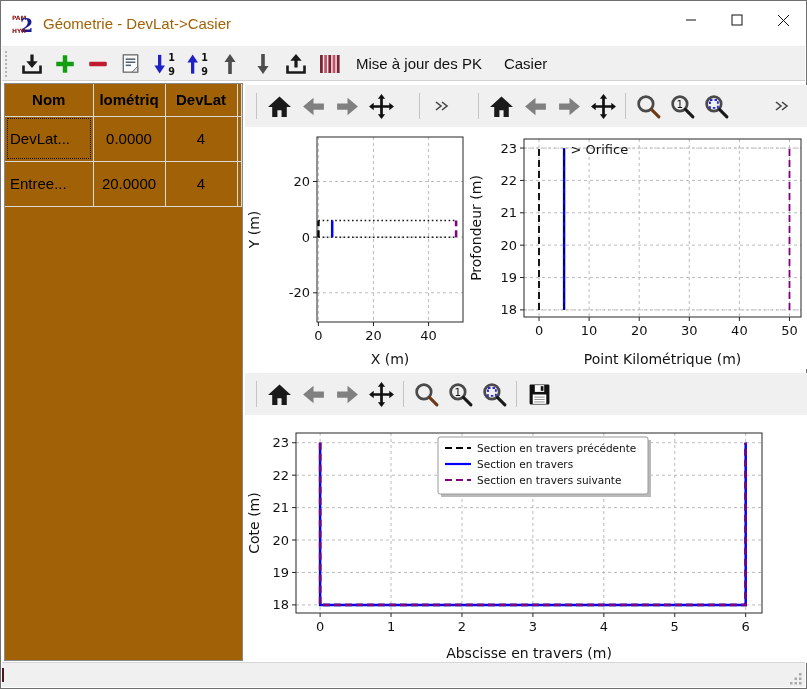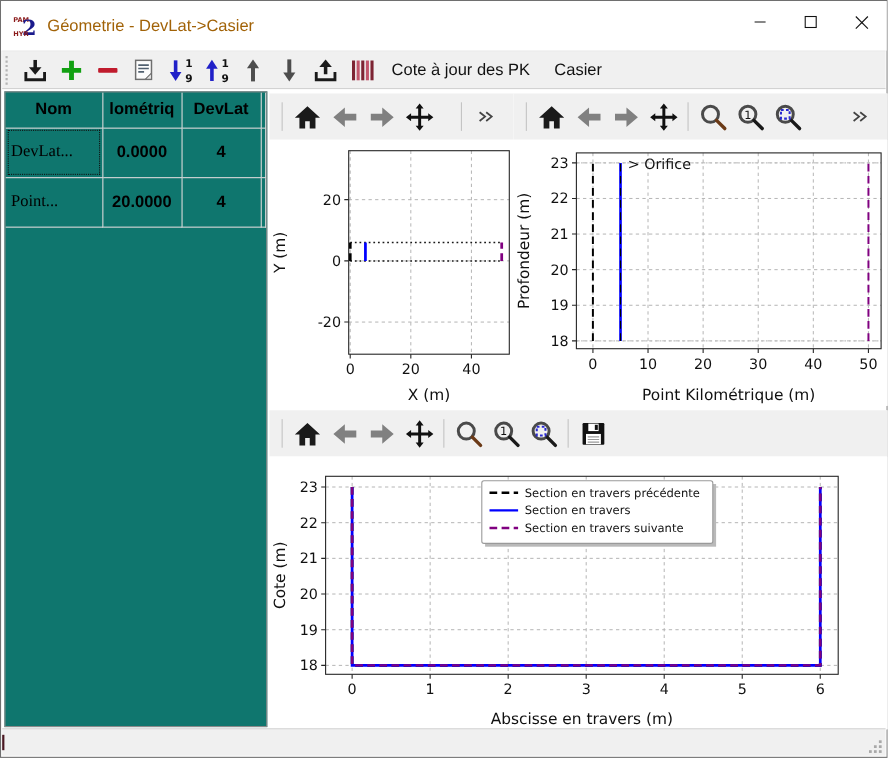--- a/index.html
+++ b/index.html
@@ -14,29 +14,29 @@
   .win-controls { margin-left: auto; display: flex; height: 100%; }
   .win-btn { width: 46px; height: 38px; background: transparent; border: none; display: flex; align-items: center; justify-content: center; }
 
   
   .main-toolbar { position: absolute; top: 45px; left: 1px; right: 1px; height: 35px; background: #f0f0f0; border-top: 1px solid #ececec; border-bottom: 1px solid #d2d2d2; display: flex; align-items: center; }
   .tb-grip { width: 6px; height: 26px; margin: 0 4px 0 3px; border-left: 2px dotted #b4b4b4; }
   .tbtn { width: 33px; height: 31px; border: none; background: transparent; display: flex; align-items: center; justify-content: center; }
   .tbtn-text { height: 31px; border: none; background: transparent; font-size: 15px; color: #111; padding: 0 11px; font-family: "Liberation Sans", sans-serif; }
 
   
-  .table-panel { position: absolute; left: 3px; top: 82px; width: 239px; height: 578px; border: 1px solid #8a8a8a; background: #0f766e; overflow: hidden; }
+  .table-panel { position: absolute; left: 3px; top: 82px; width: 239px; height: 578px; border: 1px solid #8a8a8a; background: #a16207; overflow: hidden; }
   table.geom { border-collapse: collapse; width: 100%; table-layout: fixed; font-size: 15px; color: #000; }
   table.geom th { font-weight: bold; height: 32px; border: 1px solid #d9d9d9; border-top: none; overflow: hidden; white-space: nowrap; }
   table.geom th:first-child { border-left: none; }
   table.geom td { height: 45px; border: 1px solid #d9d9d9; overflow: hidden; white-space: nowrap; }
   table.geom td:first-child { border-left: none; }
   table.geom col.c0 { width: 88px; } table.geom col.c1 { width: 72px; } table.geom col.c2 { width: 72px; } table.geom col.c3 { width: auto; }
-  .name-cell { text-align: left; padding-left: 5px; font-family: Liberation Serif, serif; }
-  .num-cell { text-align: center; font-weight: bold; }
+  .name-cell { text-align: left; padding-left: 5px; }
+  .num-cell { text-align: center; }
   tr.selected td { background: #0078d7; color: #fff; border-color: #0078d7; }
   td.focused { outline: 1px dotted #111; outline-offset: -3px; }
 
   
   .fig { position: absolute; background: #fff; }
   .fig-plan { left: 244px; top: 84px; width: 222px; }
   .fig-profile { left: 466px; top: 84px; width: 340px; }
   .fig-section { left: 244px; top: 372px; width: 562px; }
   .nav { height: 42px; background: #f0f0f0; display: flex; align-items: center; padding: 0 8px 0 6px; }
   .nbtn { width: 34px; height: 34px; border: none; background: transparent; display: flex; align-items: center; justify-content: center; flex: 0 0 auto; }
@@ -152,21 +152,21 @@
     </button>
     <button class="tbtn">
       <svg width="24" height="26" viewBox="0 0 24 26">
         <rect x="3" y="4" width="2.8" height="18" fill="#7d2433"></rect>
         <rect x="7.2" y="4" width="2.8" height="18" fill="#c2556b"></rect>
         <rect x="11.4" y="4" width="2.8" height="18" fill="#7d2433"></rect>
         <rect x="15.6" y="4" width="2.8" height="18" fill="#c2556b"></rect>
         <rect x="19.8" y="4" width="2.8" height="18" fill="#7d2433"></rect>
       </svg>
     </button>
-    <button class="tbtn-text">Cote à jour des PK</button>
+    <button class="tbtn-text">Mise à jour des PK</button>
     <button class="tbtn-text">Casier</button>
   </div>
 
   <div class="table-panel">
     <table class="geom">
       <colgroup>
           <col class="c0">
           <col class="c1">
           <col class="c2">
           <col class="c3">
@@ -180,21 +180,21 @@
           </tr>
         </thead>
       <tbody>
           <tr>
             <td class="name-cell focused">DevLat...</td>
             <td class="num-cell">0.0000</td>
             <td class="num-cell">4</td>
             <td></td>
           </tr>
           <tr>
-            <td class="name-cell">Point...</td>
+            <td class="name-cell">Entree...</td>
             <td class="num-cell">20.0000</td>
             <td class="num-cell">4</td>
             <td></td>
           </tr>
         </tbody>
     </table>
   </div>
 
   <div class="fig fig-plan">
     <div class="nav">

